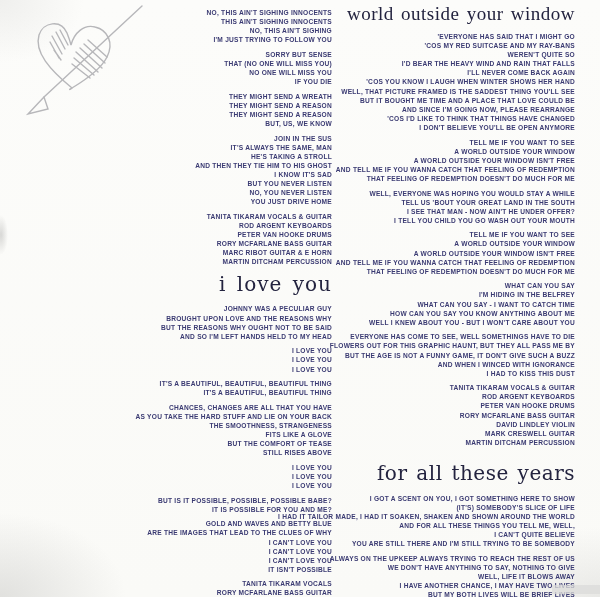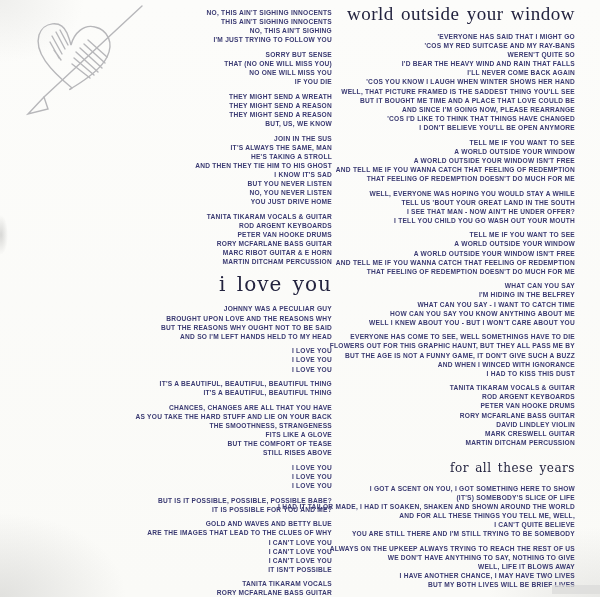--- a/index.html
+++ b/index.html
@@ -20,21 +20,21 @@
     font-size:6.6px; line-height:9.1px; letter-spacing:.25px;
     font-weight:bold; color:#3a3a72; white-space:nowrap;
   }
   .song-title{
     font-family:"DejaVu Serif", serif;
     font-weight:500; color:#23233f; white-space:nowrap;
     margin:0;
   }
   .title-left{font-size:20px; letter-spacing:1px; word-spacing:3px; margin:6px 0 8px 0;}
   .title-right-1{font-size:19px; letter-spacing:.5px; word-spacing:2px; margin:0 0 7px 0;font-family:Liberation Serif, serif;}
-  .title-right-2{font-size:12px; letter-spacing:.5px; word-spacing:2px; margin:14px 0 9px 0;}
+  .title-right-2{font-size:20px; letter-spacing:.5px; word-spacing:2px; margin:14px 0 9px 0;}
   .sketch{position:absolute; left:6px; top:2px;}
   .edge-band{
     position:absolute; right:0; bottom:3px; width:48px; height:9px;
     background:#dbdbd9; opacity:.75;
   }
   .left-smudge{
     position:absolute; left:-6px; top:215px; width:14px; height:40px;
     background:radial-gradient(closest-side, rgba(150,150,148,.35), rgba(0,0,0,0));
   }
 </style>

